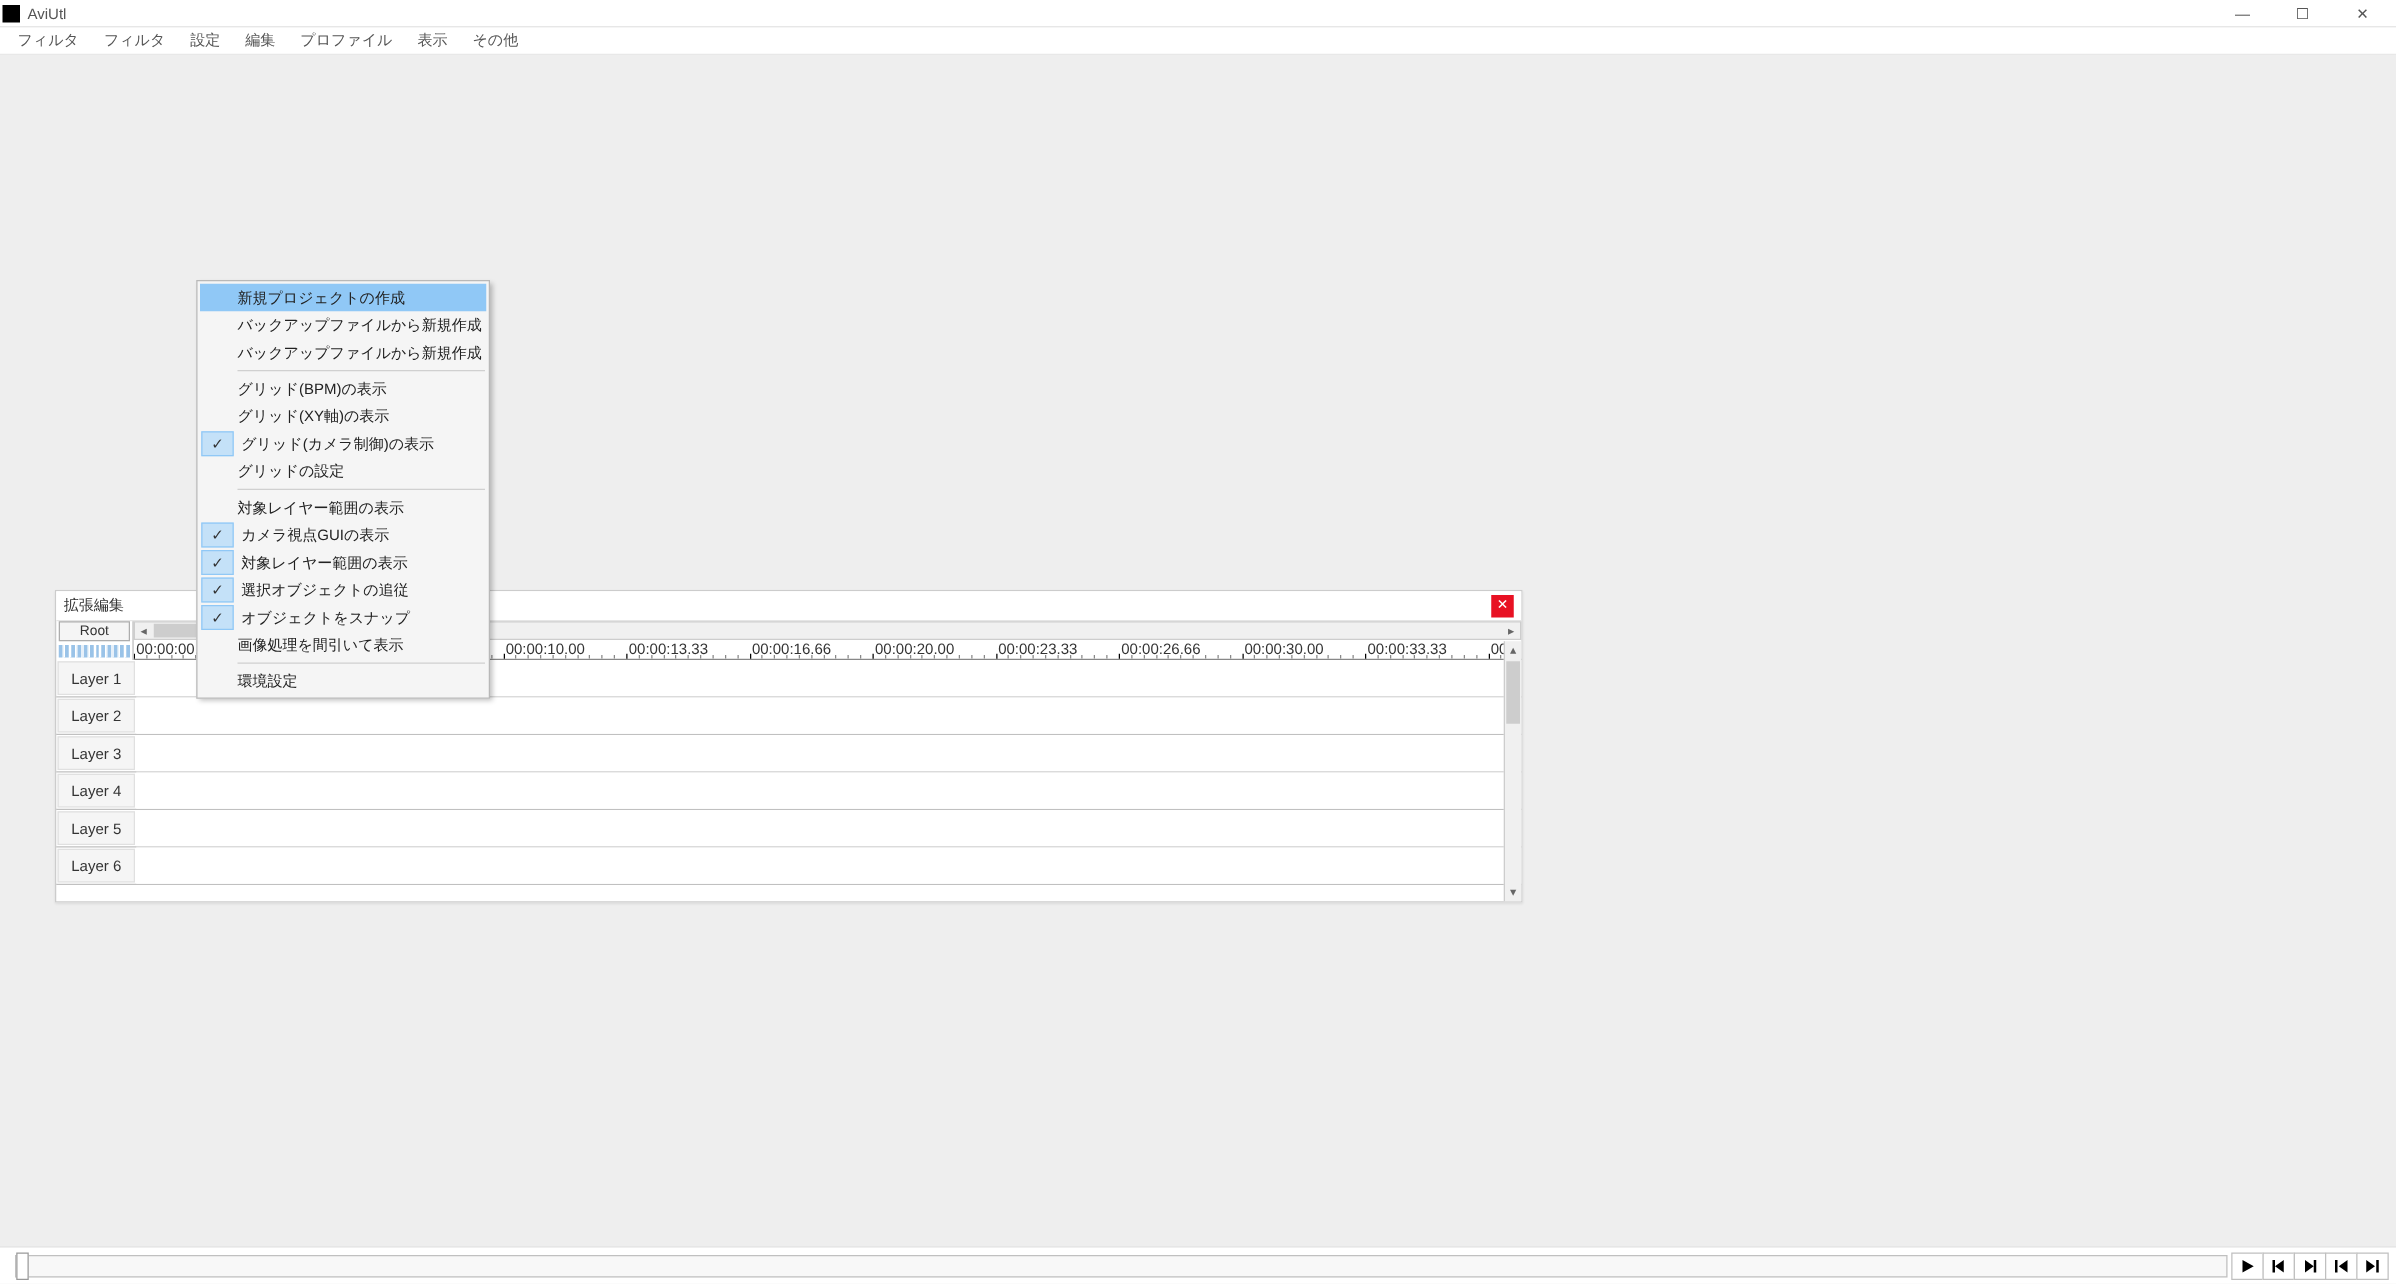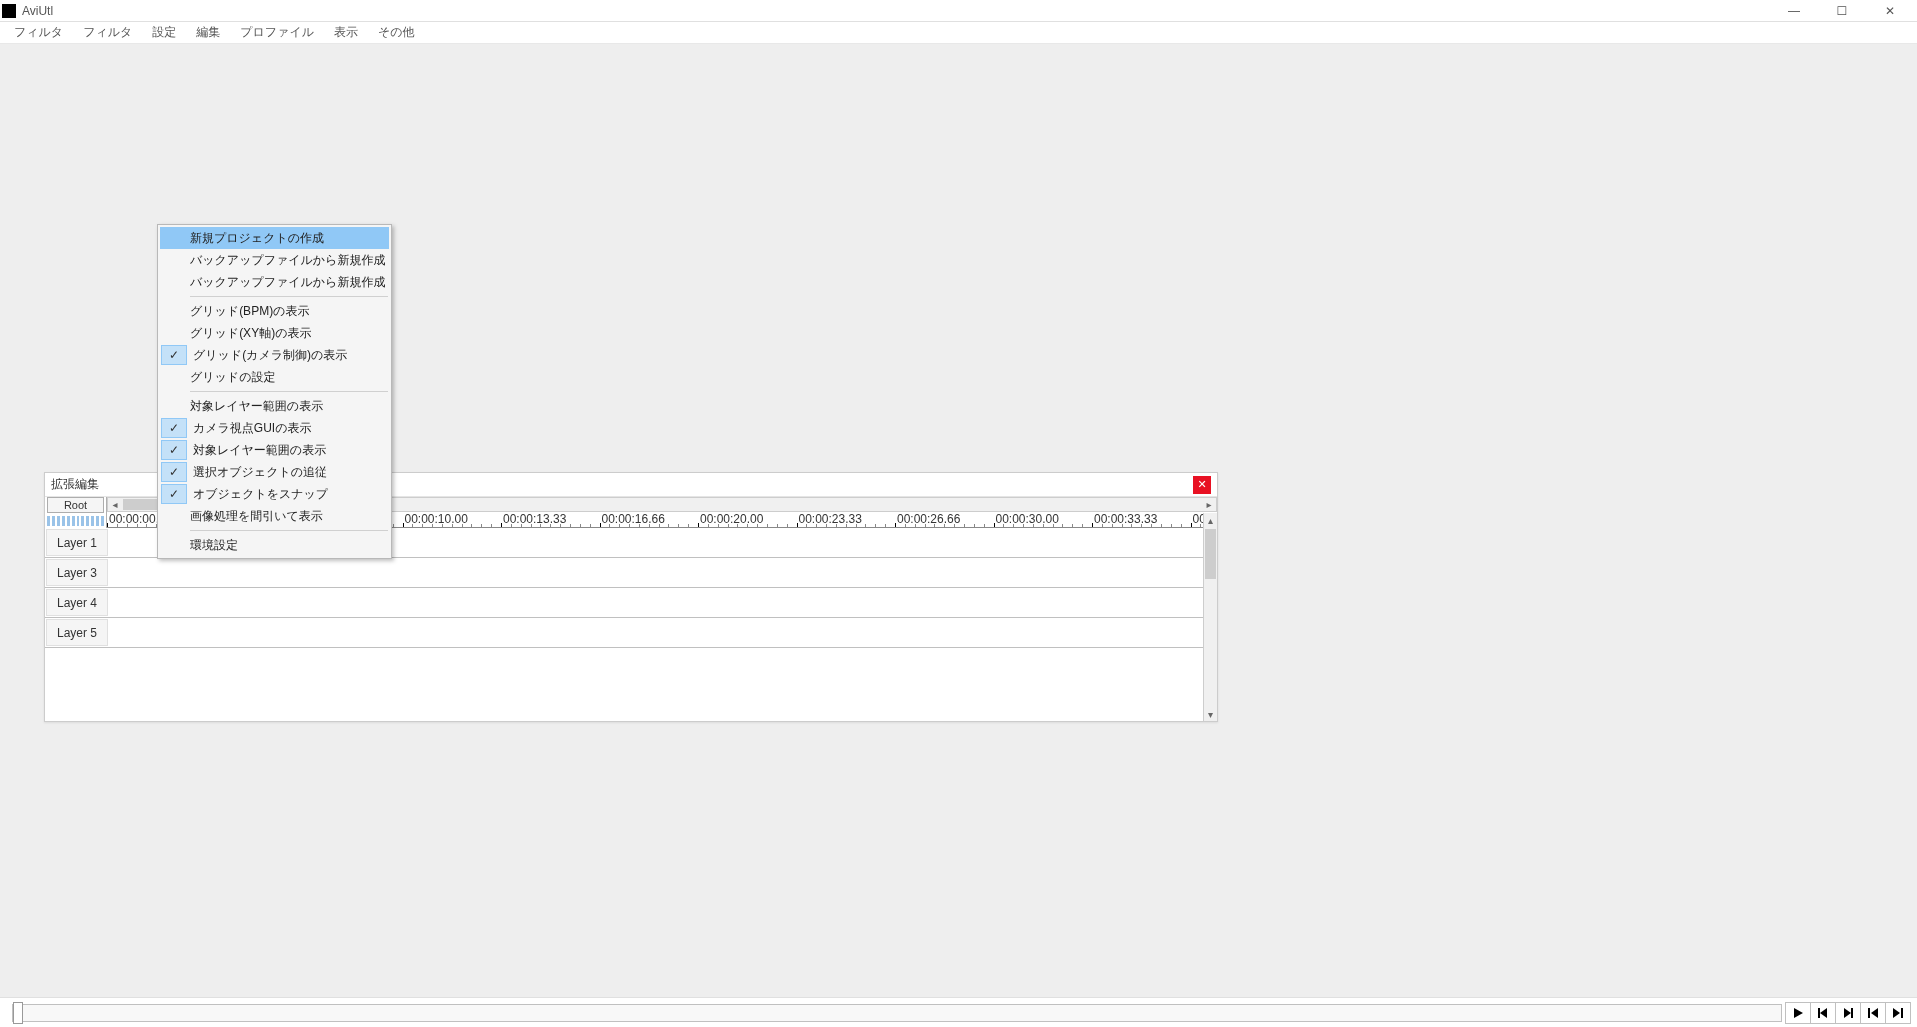--- a/index.html
+++ b/index.html
@@ -290,29 +290,37 @@
           </div>
       </div>
     </div>
 
     <div class="layers" id="layers">
         <div class="layer-row">
           <div class="lname">Layer 1</div>
           <div class="ltrack"></div>
         </div>
         <div class="layer-row">
+          <div class="lname">Layer 2</div>
+          <div class="ltrack"></div>
+        </div>
+        <div class="layer-row">
           <div class="lname">Layer 3</div>
           <div class="ltrack"></div>
         </div>
         <div class="layer-row">
           <div class="lname">Layer 4</div>
           <div class="ltrack"></div>
         </div>
         <div class="layer-row">
           <div class="lname">Layer 5</div>
+          <div class="ltrack"></div>
+        </div>
+        <div class="layer-row">
+          <div class="lname">Layer 6</div>
           <div class="ltrack"></div>
         </div>
       </div>
 
     <div class="scroll-v">
       <div class="arrow">▴</div>
       <div class="vthumb"></div>
       <div style="flex:1"></div>
       <div class="arrow">▾</div>
     </div>

